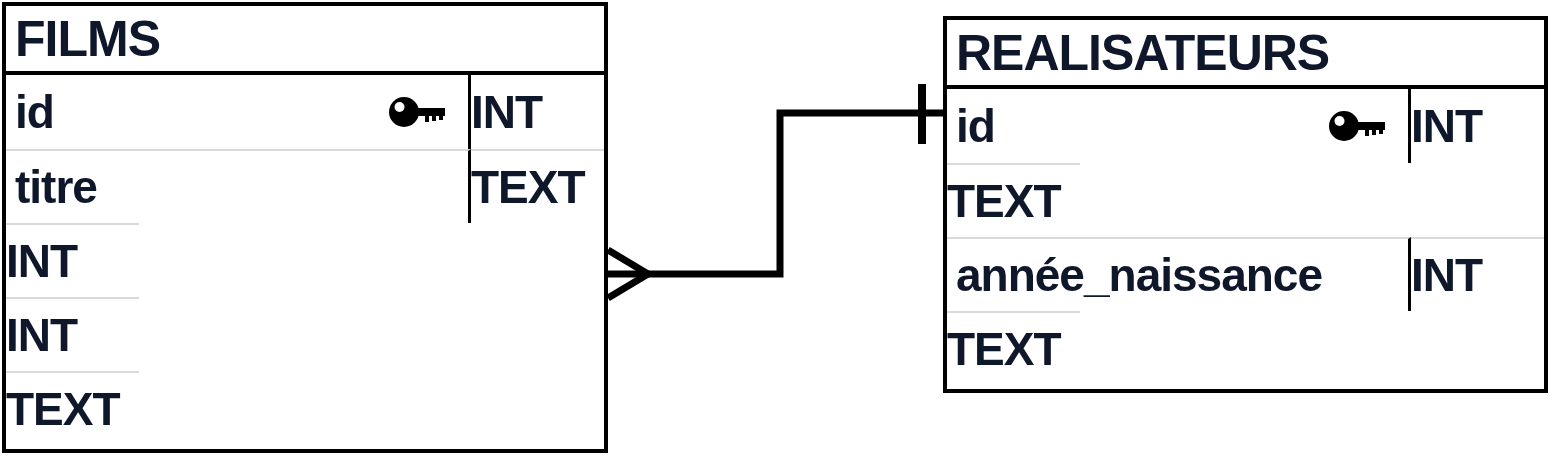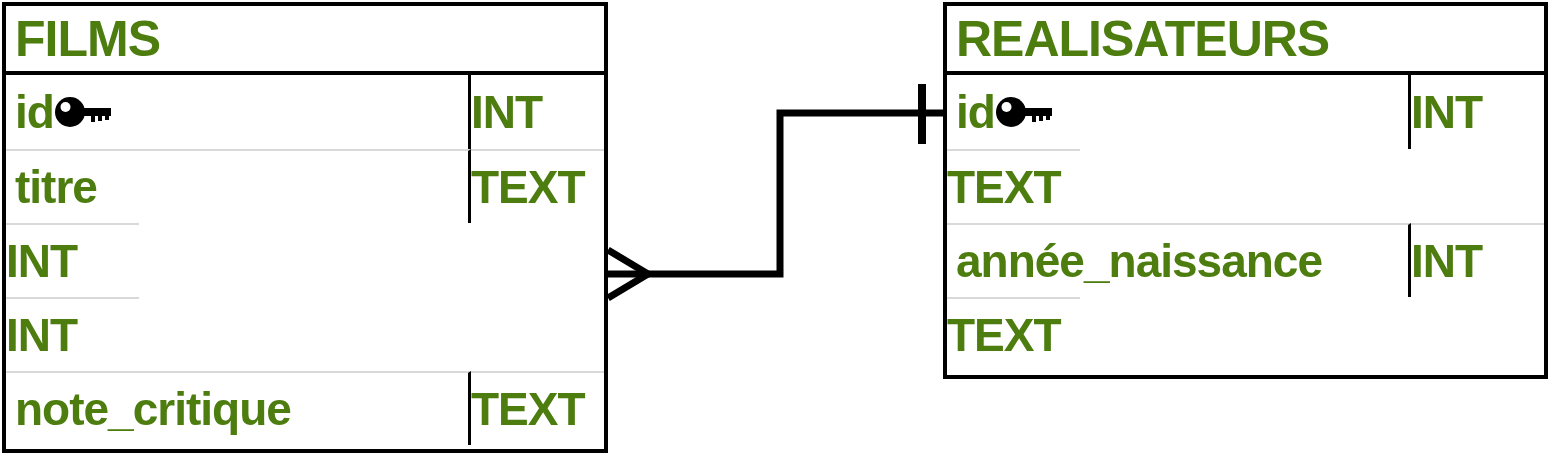--- a/index.html
+++ b/index.html
@@ -7,39 +7,39 @@
     padding: 0;
     background: #ffffff;
   }
   #canvas {
     position: relative;
     width: 1553px;
     height: 456px;
     background: #ffffff;
     font-family: "Liberation Sans", sans-serif;
     font-weight: bold;
-    color: #4d7c0f;
+    color: #0f172a;
     overflow: hidden;
   }
   .entity {
     position: absolute;
     background: #ffffff;
     border: 4px solid #000000;
     box-sizing: border-box;
     z-index: 2;
   }
   #films-table {
     left: 2px;
     top: 2px;
     width: 606px;
     height: 451px;
   }
   #realisateurs-table {
     left: 943px;
-    top: 2px;
+    top: 16px;
     width: 605px;
     height: 377px;
   }
   .entity-header {
     height: 69px;
     border-bottom: 4px solid #000000;
     display: flex;
     align-items: center;
     padding-left: 9px;
     font-size: 50px;
@@ -55,20 +55,21 @@
   }
   .entity-row + .entity-row .cell-name,
   .entity-row + .entity-row .cell-type {
     border-top: 2px solid #d9d9d9;
   }
   .cell-name {
     flex: 1 1 auto;
     border-right: 3px solid #000000;
     display: flex;
     align-items: center;
+    justify-content: space-between;
     padding-left: 9px;
     box-sizing: border-box;
     overflow: hidden;
     white-space: nowrap;
   }
   .cell-type {
     width: 133px;
     flex: 0 0 133px;
     display: flex;
     align-items: center;
@@ -128,23 +129,20 @@
 
     <div class="entity-row">
       <div class="cell-type">INT</div>
     </div>
 
     <div class="entity-row">
       <div class="cell-type">INT</div>
     </div>
 
     <div class="entity-row">
-      <div class="cell-name">
-        <span>note_critique</span>
-      </div>
       <div class="cell-type">TEXT</div>
     </div>
   </div>
 
   <div class="entity" id="realisateurs-table">
     <div class="entity-header">REALISATEURS</div>
 
     <div class="entity-row">
       <div class="cell-name">
         <span>id</span>

